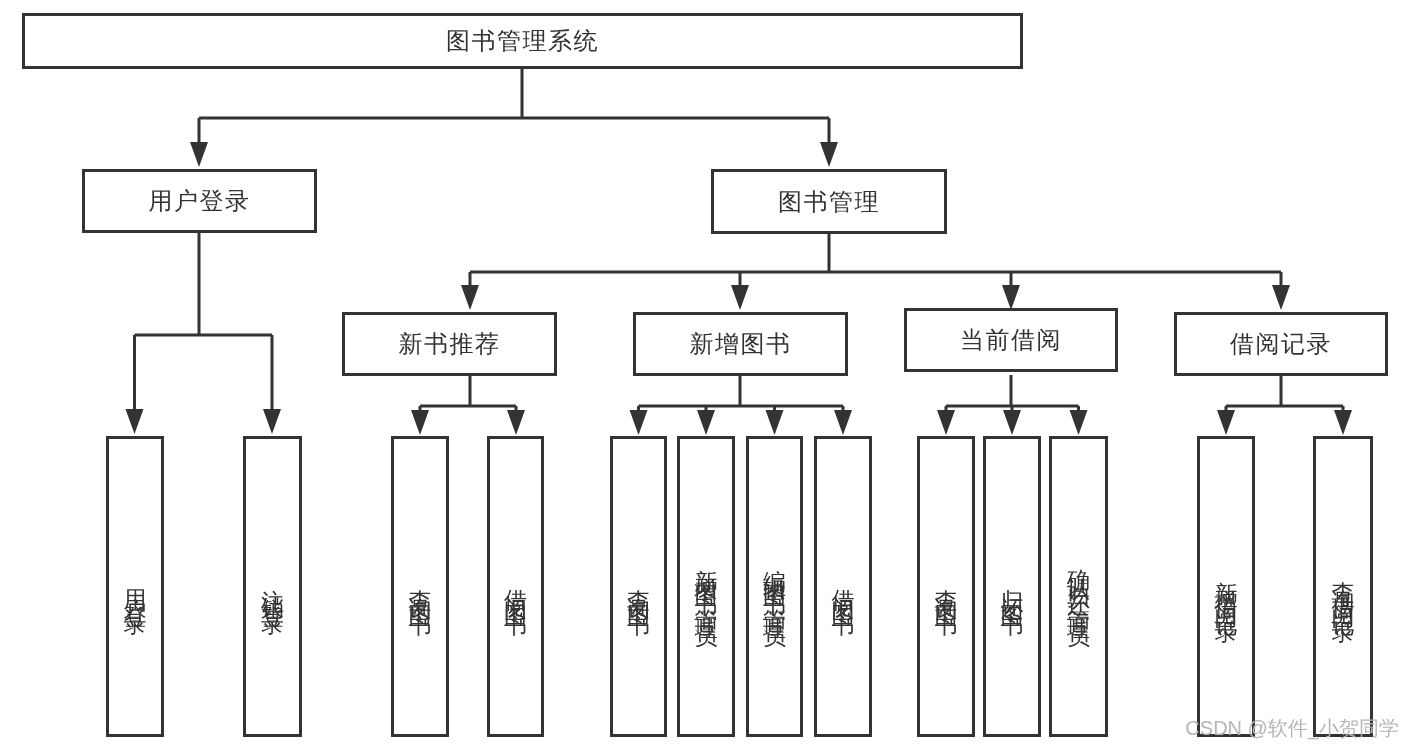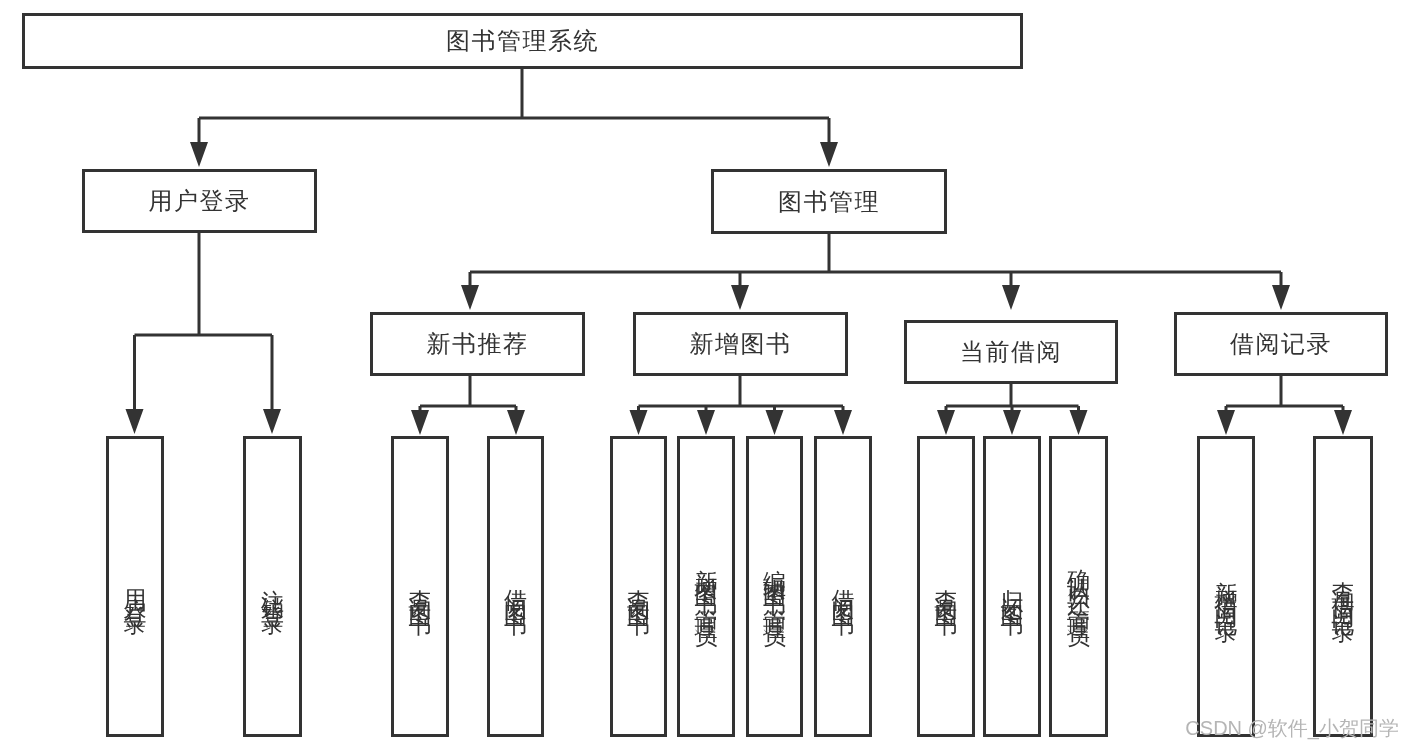--- a/index.html
+++ b/index.html
@@ -72,27 +72,27 @@
     <span class="htext">图书管理系统</span>
   </div>
 
   <div class="node" style="left:82px;top:169px;width:235px;height:64px;">
     <span class="htext">用户登录</span>
   </div>
   <div class="node" style="left:711px;top:169px;width:236px;height:65px;">
     <span class="htext">图书管理</span>
   </div>
 
-  <div class="node" style="left:370px;top:312px;width:215px;height:64px;">
+  <div class="node" style="left:342px;top:312px;width:215px;height:64px;">
     <span class="htext">新书推荐</span>
   </div>
   <div class="node" style="left:633px;top:312px;width:215px;height:64px;">
     <span class="htext">新增图书</span>
   </div>
-  <div class="node" style="left:904px;top:320px;width:214px;height:64px;">
+  <div class="node" style="left:904px;top:308px;width:214px;height:64px;">
     <span class="htext">当前借阅</span>
   </div>
   <div class="node" style="left:1174px;top:312px;width:214px;height:64px;">
     <span class="htext">借阅记录</span>
   </div>
 
   <div class="node" style="left:106px;top:436px;width:58px;height:301px;">
     <span class="vtext">用户登录</span>
   </div>
   <div class="node" style="left:243px;top:436px;width:59px;height:301px;">

